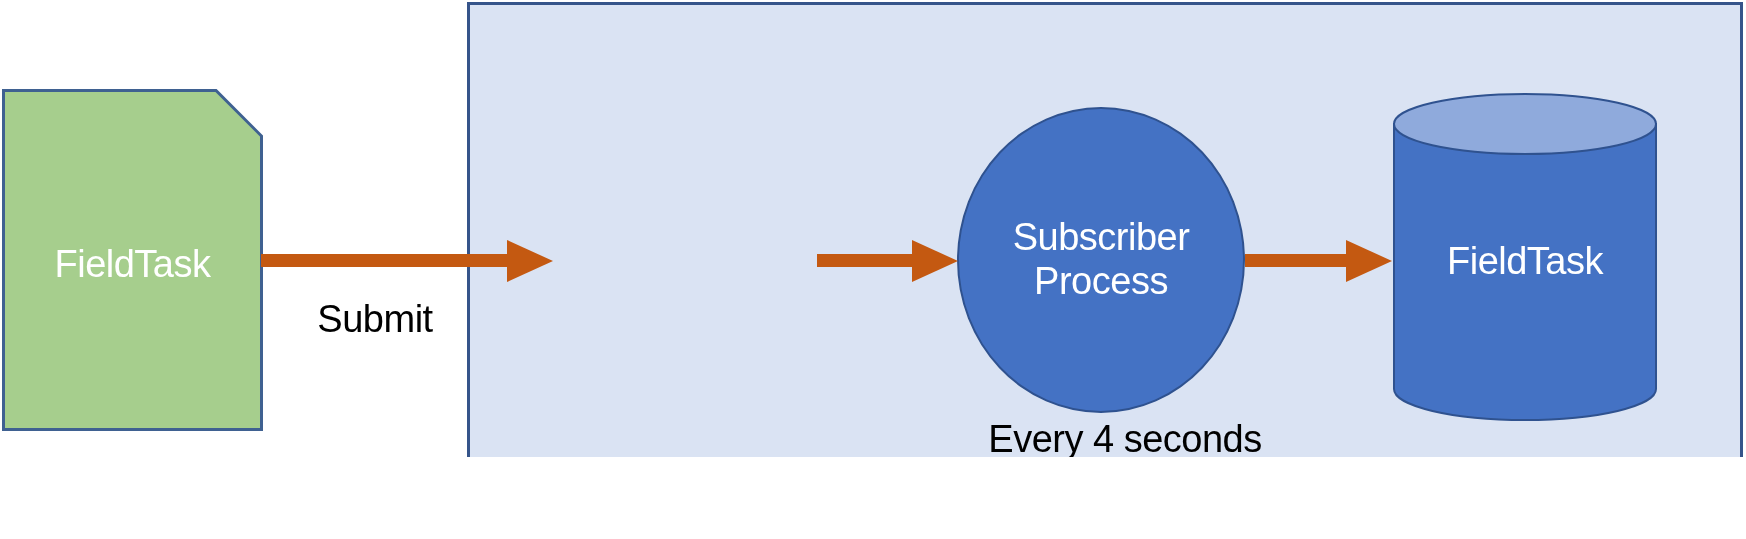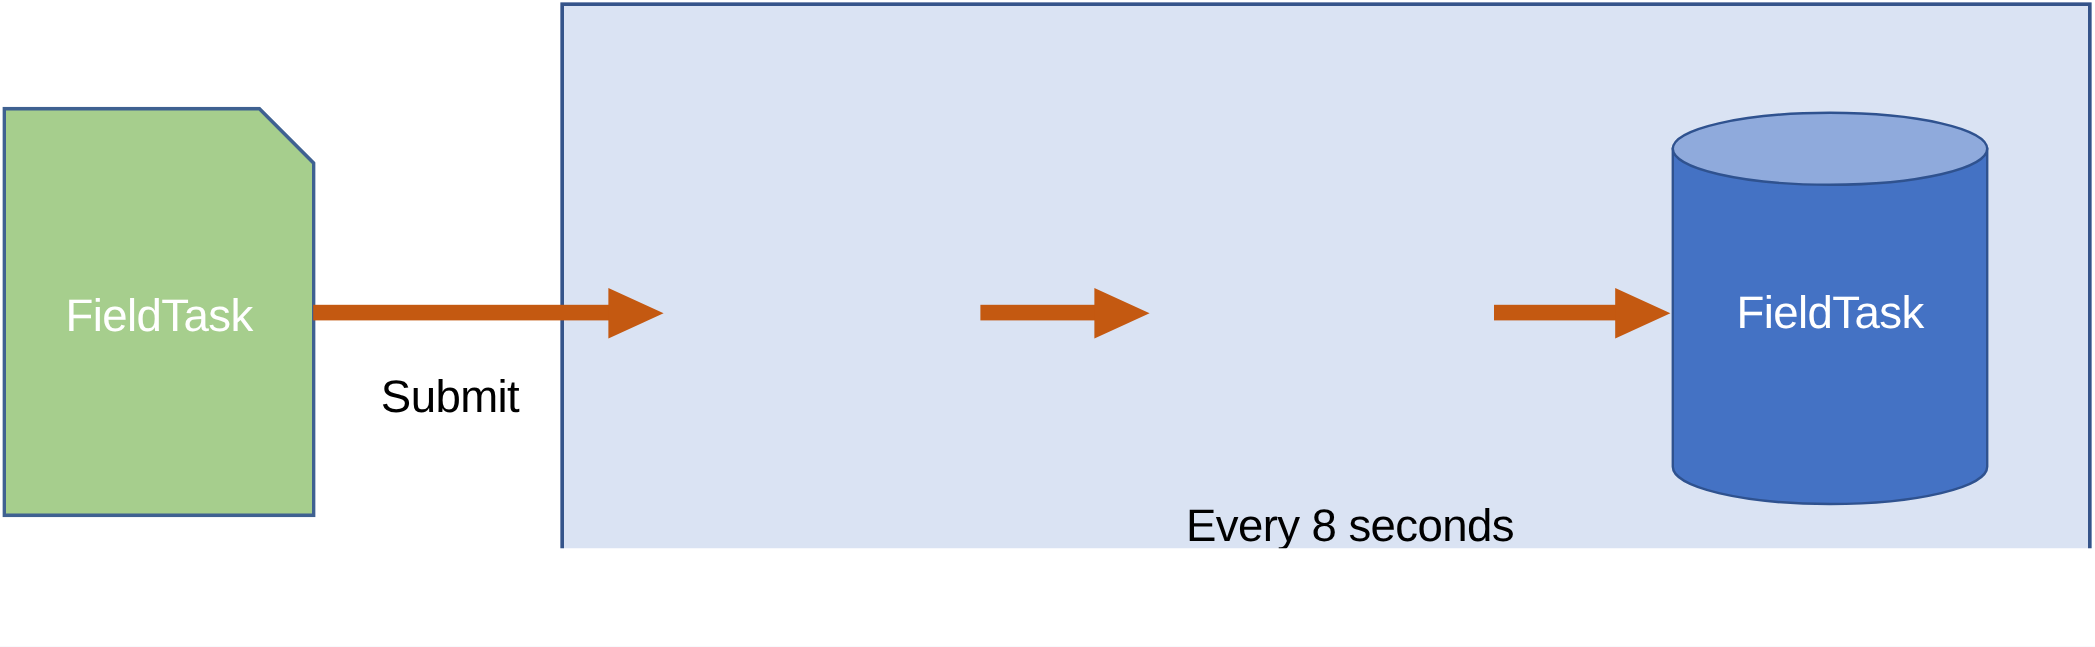--- a/index.html
+++ b/index.html
@@ -95,38 +95,43 @@
 
   
   .edge-label {
     position: absolute;
     color: #000000;
     font-size: 38px;
     letter-spacing: -0.5px;
     text-align: center;
     white-space: nowrap;
   }
-  .submit-label { left: 265px; width: 220px; top: 298px; margin-top: 12px; }
+  .submit-label { left: 265px; width: 220px; top: 298px; }
   .caption-label { left: 965px; width: 320px; top: 418px; }
 </style>
 </head>
 <body>
 
 <div class="canvas">
 
   <div class="container-box"></div>
 
   <div class="card-node">
     <svg width="261" height="342" viewBox="0 0 261 342">
       <polygon class="card-shape" points="1.5,1.5 214,1.5 259.5,47 259.5,340.5 1.5,340.5"></polygon>
     </svg>
     <div class="node-label">FieldTask</div>
   </div>
 
 
+  <div class="circle-node">
+    <div class="node-label">
+      <span>Subscriber Process</span>
+    </div>
+  </div>
 
   <div class="cylinder-node">
     <svg width="266" height="330" viewBox="0 0 266 330">
       <path class="cyl-body" d="M2,32 L2,297 A131,31 0 0 0 264,297 L264,32 Z"></path>
       <ellipse class="cyl-top" cx="133" cy="32" rx="131" ry="30"></ellipse>
     </svg>
     <div class="node-label">FieldTask</div>
   </div>
 
   <div class="arrow arrow-1">
@@ -136,15 +141,15 @@
   <div class="arrow arrow-2">
     <div class="shaft"></div>
     <div class="head"></div>
   </div>
   <div class="arrow arrow-3">
     <div class="shaft"></div>
     <div class="head"></div>
   </div>
 
   <div class="edge-label submit-label">Submit</div>
-  <div class="edge-label caption-label">Every 8 seconds</div>
+  <div class="edge-label caption-label">Every 4 seconds</div>
 
 </div>
 
 </body></html>

